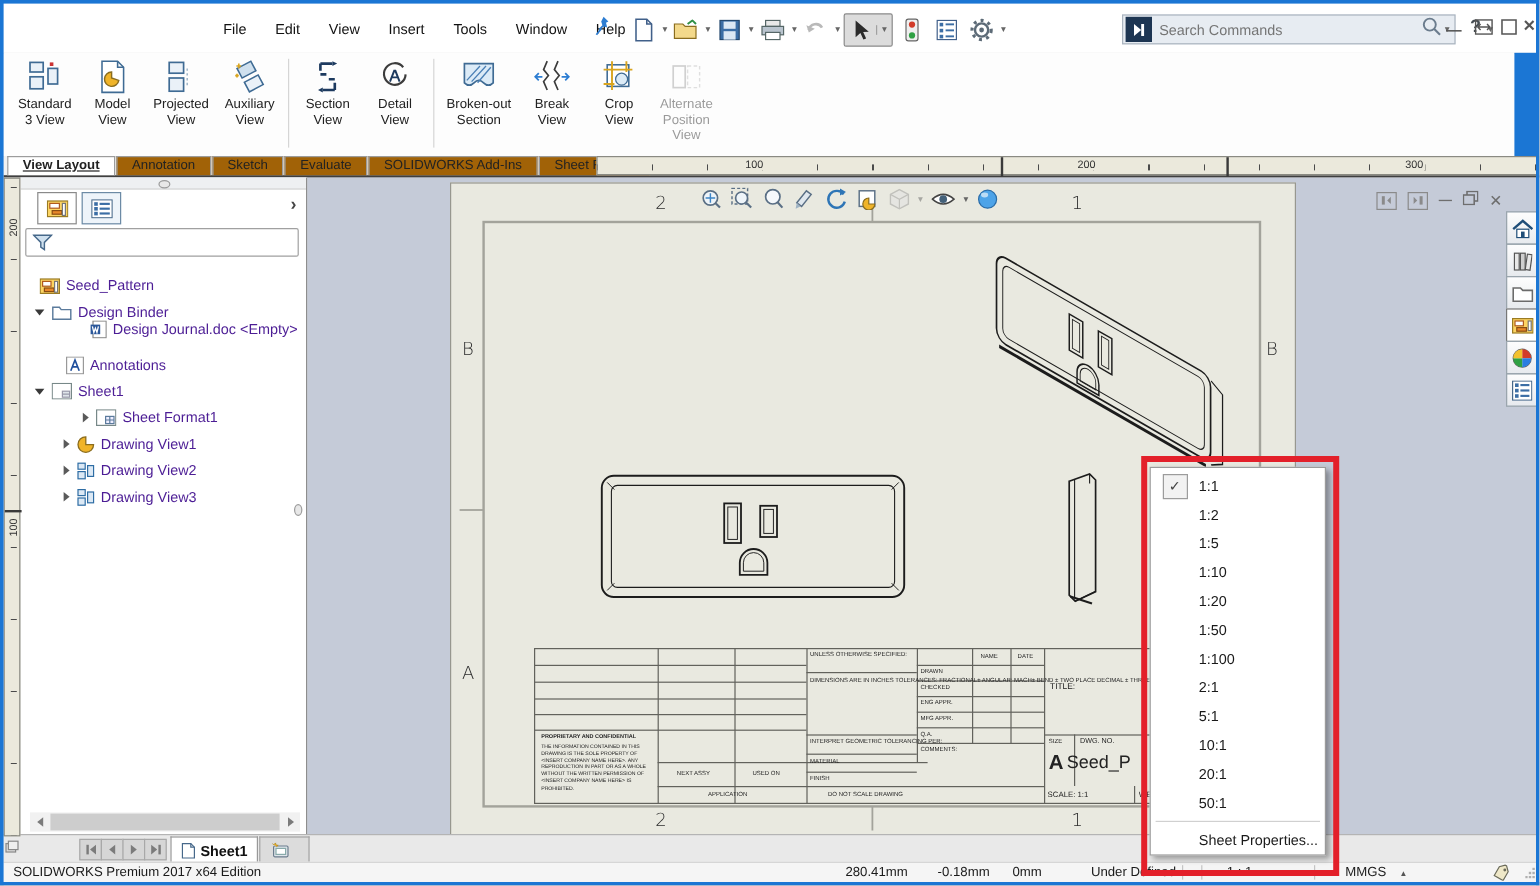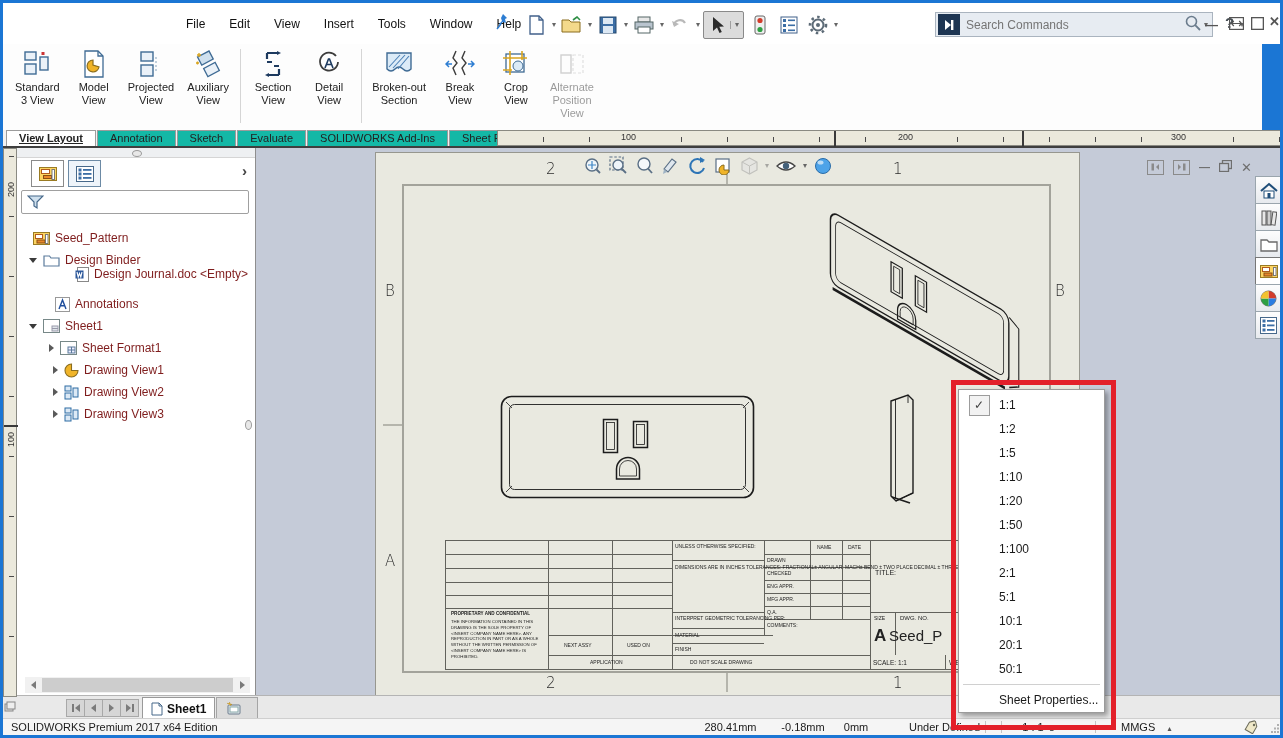--- a/index.html
+++ b/index.html
@@ -28,37 +28,37 @@
   .ribbon{left:3px;top:44px;width:1259px;height:86px;background:#fdfdfd;border-bottom:1px solid #cfcfcf;}
   .rb-row{left:6px;top:3px;display:flex;align-items:flex-start;height:80px;}
   .rbtn{display:flex;flex-direction:column;align-items:center;justify-content:flex-start;padding:2px 6px;min-width:44px;}
   .rbtn svg{margin-bottom:2px;}
   .rlabel{font-size:11px;color:#222;text-align:center;line-height:1.2;}
   .rb-sep{width:1px;height:74px;background:#d5d5d5;margin:2px 4px;}
   .disabled{opacity:.45;filter:grayscale(1);}
   
   .tabrow{left:3px;top:130px;width:1280px;height:18px;background:#f1f1f1;border-bottom:2px solid #3f3f3f;box-sizing:border-box;}
   .ctabs{position:absolute;left:3px;top:0;display:flex;height:16px;}
-  .ctab{font-size:11px;color:#222;background:#14b8a6;border:1px solid #9c9c9c;border-bottom:none;padding:1px 12px 0;margin-right:1px;}
+  .ctab{font-size:11px;color:#222;background:#a16207;border:1px solid #9c9c9c;border-bottom:none;padding:1px 12px 0;margin-right:1px;}
   .ctab.active{background:#fff;font-weight:bold;text-decoration:underline;}
   .hruler{position:absolute;left:494px;top:0;width:786px;height:16px;background:#ebe9dc;border:1px solid #8a8a82;box-sizing:border-box;}
   .hruler .ticks{position:absolute;left:0;top:6px;width:100%;height:5px;background:repeating-linear-gradient(90deg,rgba(0,0,0,0) 0 45px,#4a4a4a 45px 46px);}
   .rlab{position:absolute;top:1px;font-size:9px;color:#333;background:#ebe9dc;padding:0 2px;}
   .hdivide{position:absolute;top:0;width:2px;height:16px;background:#3a3a3a;}
   
   .viewport{left:17px;top:148px;width:1263px;height:547px;background:#c5cbd8;}
   .vruler{left:3px;top:148px;width:14px;height:549px;background:#ebe9dc;border:1px solid #8a8a82;box-sizing:border-box;z-index:6;}
   .vruler .ticks{position:absolute;top:0;left:5px;width:5px;height:100%;background:repeating-linear-gradient(0deg,rgba(0,0,0,0) 0 59px,#4a4a4a 59px 60px);}
   .vlab{position:absolute;left:0px;font-size:9px;color:#333;background:#ebe9dc;transform:rotate(-90deg);transform-origin:center;width:14px;text-align:center;}
   .vdivide{position:absolute;left:0;width:14px;height:2px;background:#3a3a3a;}
   .panel{left:17px;top:148px;width:239px;height:547px;background:#fff;border-right:1px solid #8e8e8e;box-sizing:border-box;z-index:5;}
   .grip-dot{position:absolute;width:8px;height:5px;border:1px solid #9b9b9b;border-radius:50%;background:#e8e8e8;}
   .ptab{position:absolute;width:31px;height:25px;border:1px solid #8fa0ae;background:#fff;display:flex;align-items:center;justify-content:center;}
   .filterbox{position:absolute;left:4px;top:42px;width:228px;height:24px;border:1px solid #a0a0a0;border-radius:2px;display:flex;align-items:center;padding-left:5px;box-sizing:border-box;}
-  .trow{position:absolute;height:20px;display:flex;align-items:center;font-size:12px;color:#7f1d1d;}
+  .trow{position:absolute;height:20px;display:flex;align-items:center;font-size:12px;color:#4c1d95;}
   .tri-r{width:0;height:0;border-top:4px solid transparent;border-bottom:4px solid transparent;border-left:5px solid #5a5a5a;display:inline-block;}
   .tri-d{width:0;height:0;border-left:4px solid transparent;border-right:4px solid transparent;border-top:5px solid #3a3a3a;display:inline-block;}
   .ticn{margin:0 5px 0 6px;display:flex;}
   .hscroll{position:absolute;left:8px;top:529px;width:225px;height:16px;background:#f1f1f1;display:flex;align-items:center;}
   .scroll-btn{width:16px;height:16px;display:flex;align-items:center;justify-content:center;}
   .scroll-thumb{flex:1;height:14px;background:#cdcdcd;margin:0 1px;}
   
   .sheet{left:375px;top:152px;width:705px;height:545px;background:#e9e9e0;border:1px solid #97978f;box-sizing:border-box;z-index:1;}
   .zone{position:absolute;font-size:15px;color:#2c2c2c;font-weight:300;z-index:2;font-family:"DejaVu Sans",sans-serif;}
   .headsup{left:583px;top:156px;display:flex;align-items:center;gap:7px;z-index:3;}
@@ -431,21 +431,21 @@
       <span class="tri-d"></span>
       <span class="ticn">
           <svg width="17" height="14" viewBox="0 0 17 14">
             <rect x="0.5" y="0.5" width="16" height="13" fill="#fff" stroke="#788"></rect>
             <rect x="9" y="7" width="6" height="5" fill="#dfe5ea" stroke="#99a"></rect>
             <line x1="9" y1="9.5" x2="15" y2="9.5" stroke="#99a"></line>
           </svg>
         </span>
       <span>Sheet1</span>
     </div>
-    <div class="trow" style="left:32px;top:190px">
+    <div class="trow" style="left:52px;top:190px">
       <span class="tri-r"></span>
       <span class="ticn">
           <svg width="17" height="14" viewBox="0 0 17 14">
             <rect x="0.5" y="0.5" width="16" height="13" fill="#fff" stroke="#788"></rect>
             <rect x="8" y="6" width="7" height="6" fill="#eef" stroke="#5b7b9c"></rect>
             <line x1="8" y1="9" x2="15" y2="9" stroke="#5b7b9c"></line>
             <line x1="11.5" y1="6" x2="11.5" y2="12" stroke="#5b7b9c"></line>
           </svg>
         </span>
       <span>Sheet Format1</span>

